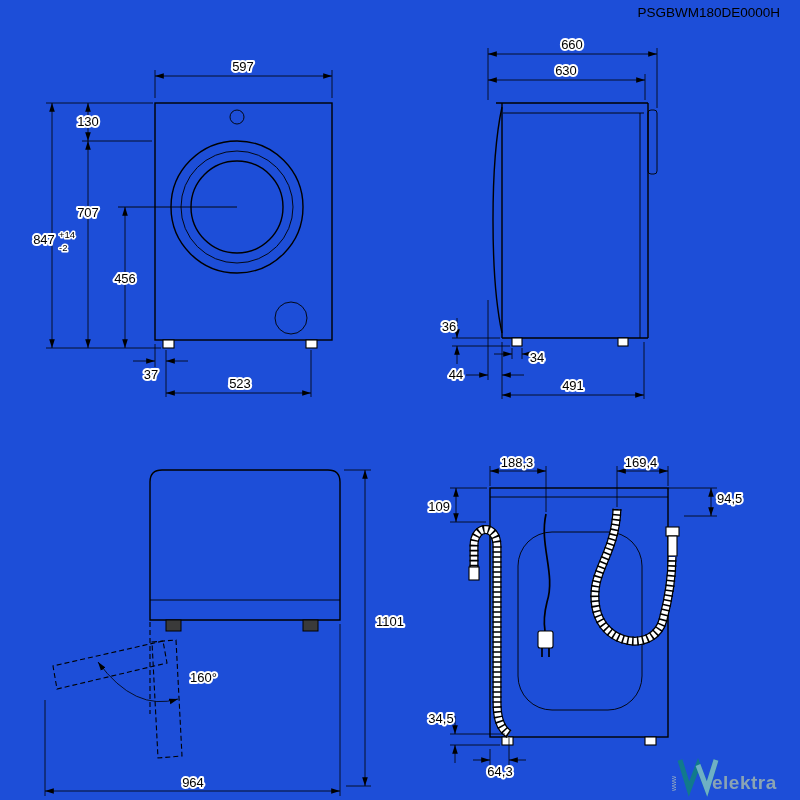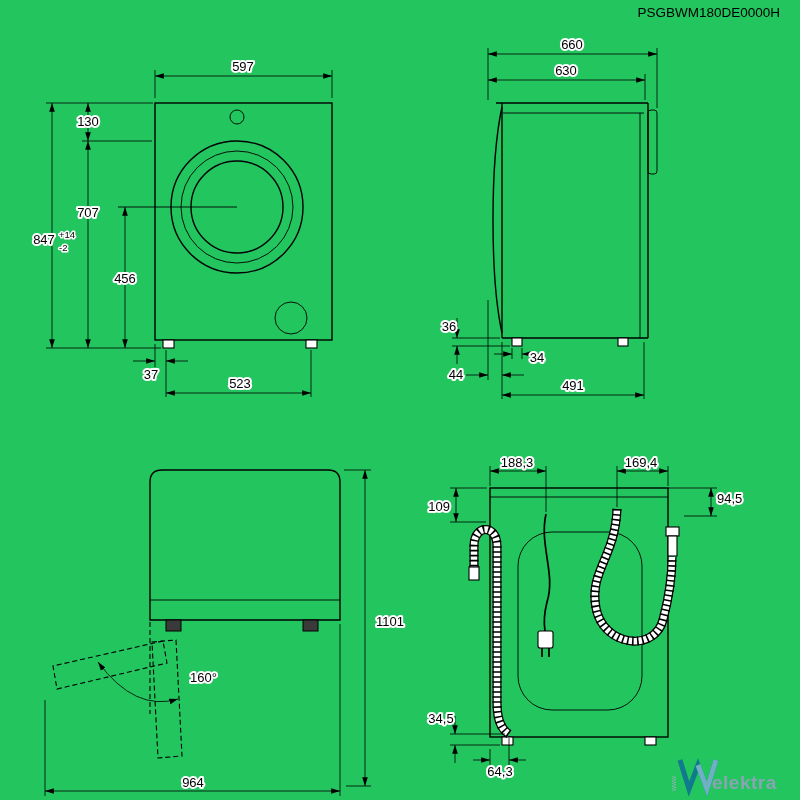--- a/index.html
+++ b/index.html
@@ -1,16 +1,16 @@
 <!DOCTYPE html>
 <html><head>
 <meta charset="utf-8">
 <style>
   html,body { margin:0; padding:0; background:#fff; }
-  .stage { position:relative; width:800px; height:800px; background:#22c55e; overflow:hidden;
+  .stage { position:relative; width:800px; height:800px; background:#1d4ed8; overflow:hidden;
            font-family:"Liberation Sans", sans-serif; }
   svg { display:block; }
   .outline { fill:none; stroke:#000; stroke-width:1.4; }
   .thin    { fill:none; stroke:#000; stroke-width:0.9; }
   .ext     { fill:none; stroke:#000; stroke-width:0.8; }
   .dim     { fill:none; stroke:#000; stroke-width:0.8; }
   .dash    { fill:none; stroke:#000; stroke-width:1.1; stroke-dasharray:5 3; }
   .foot    { fill:#fff; stroke:#000; stroke-width:1.1; }
   .footdark{ fill:#3a3a3a; stroke:#000; stroke-width:1; }
   .lbl  { font-family:"Liberation Sans",sans-serif; font-size:13px; fill:#000;

